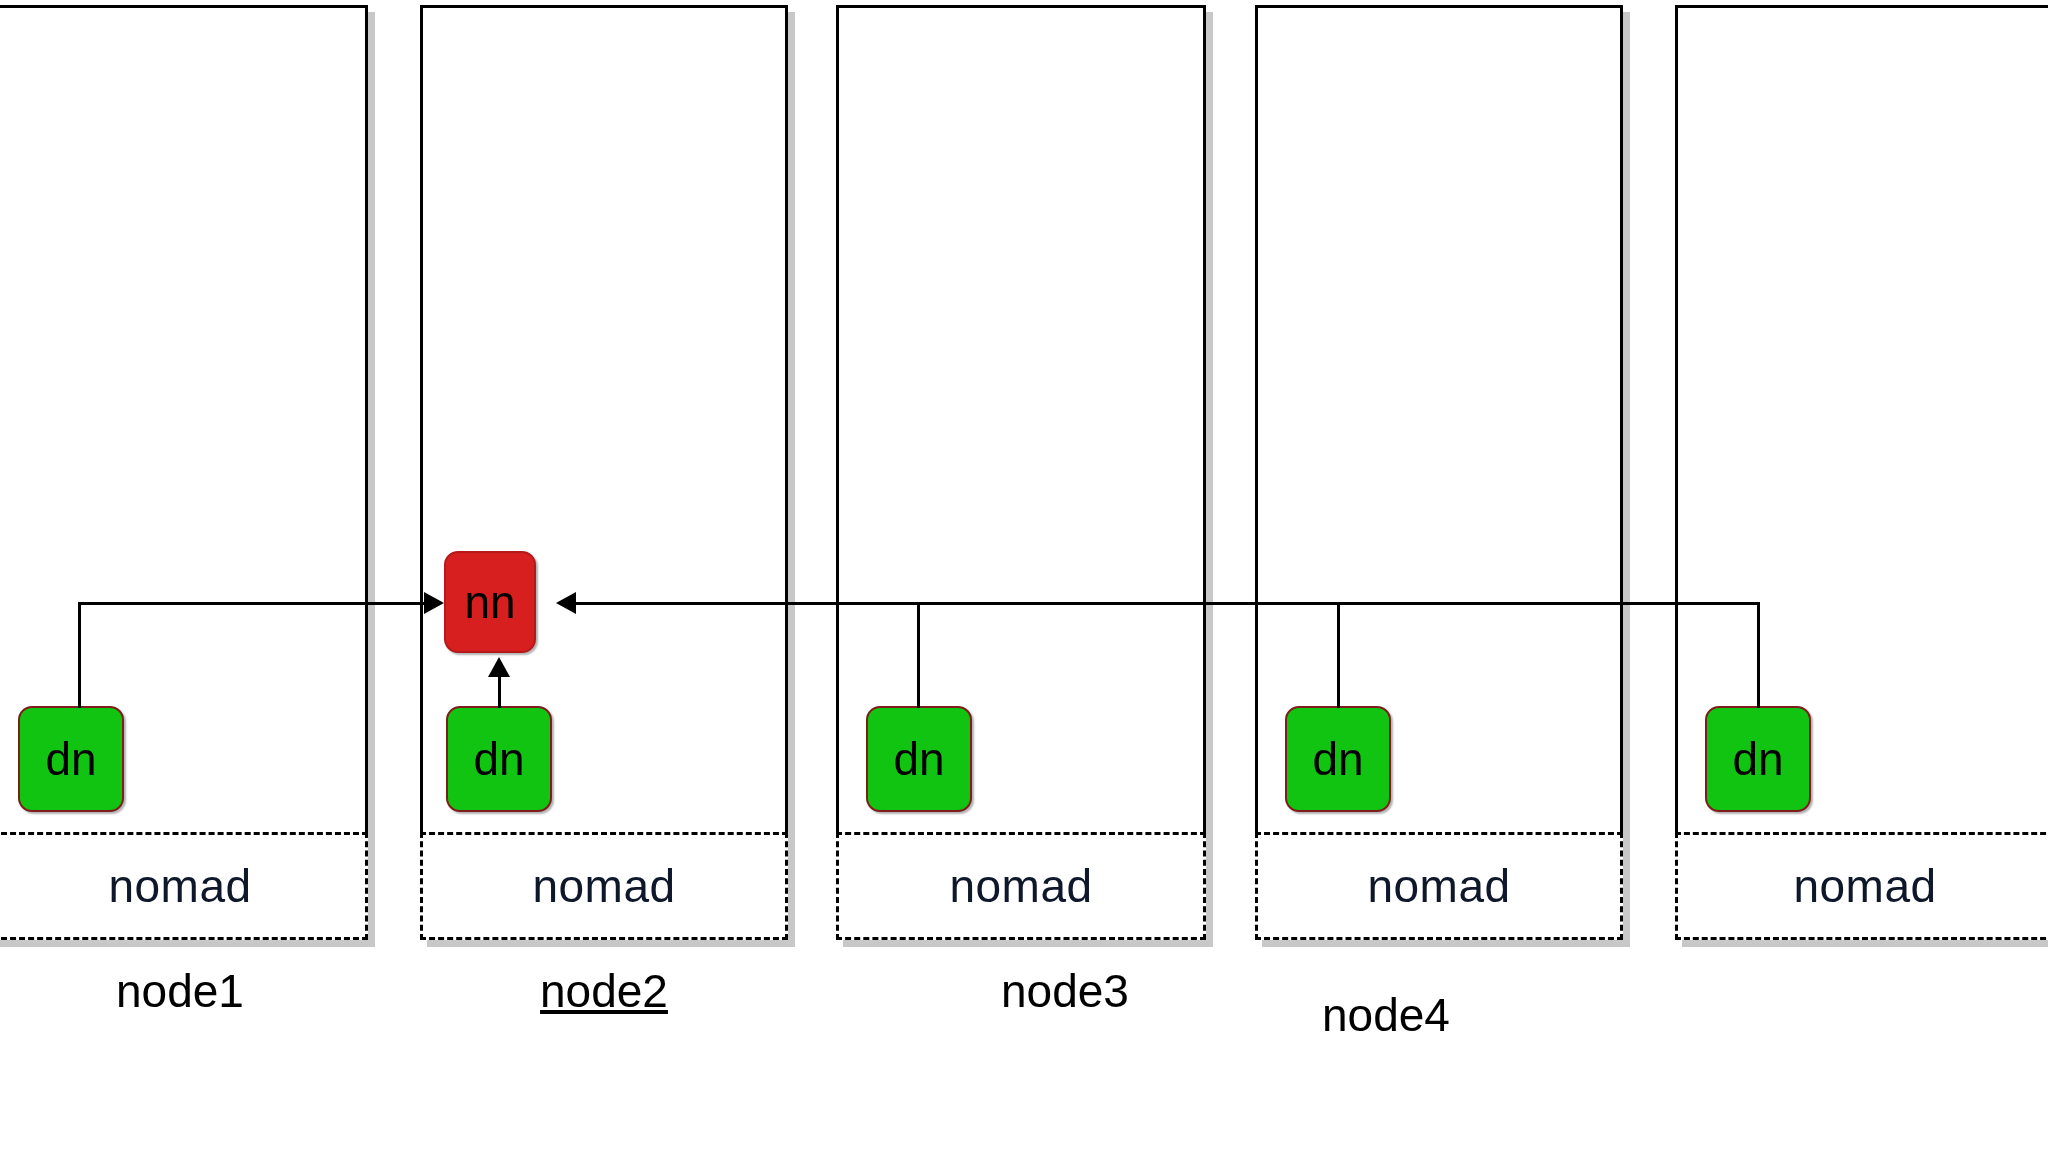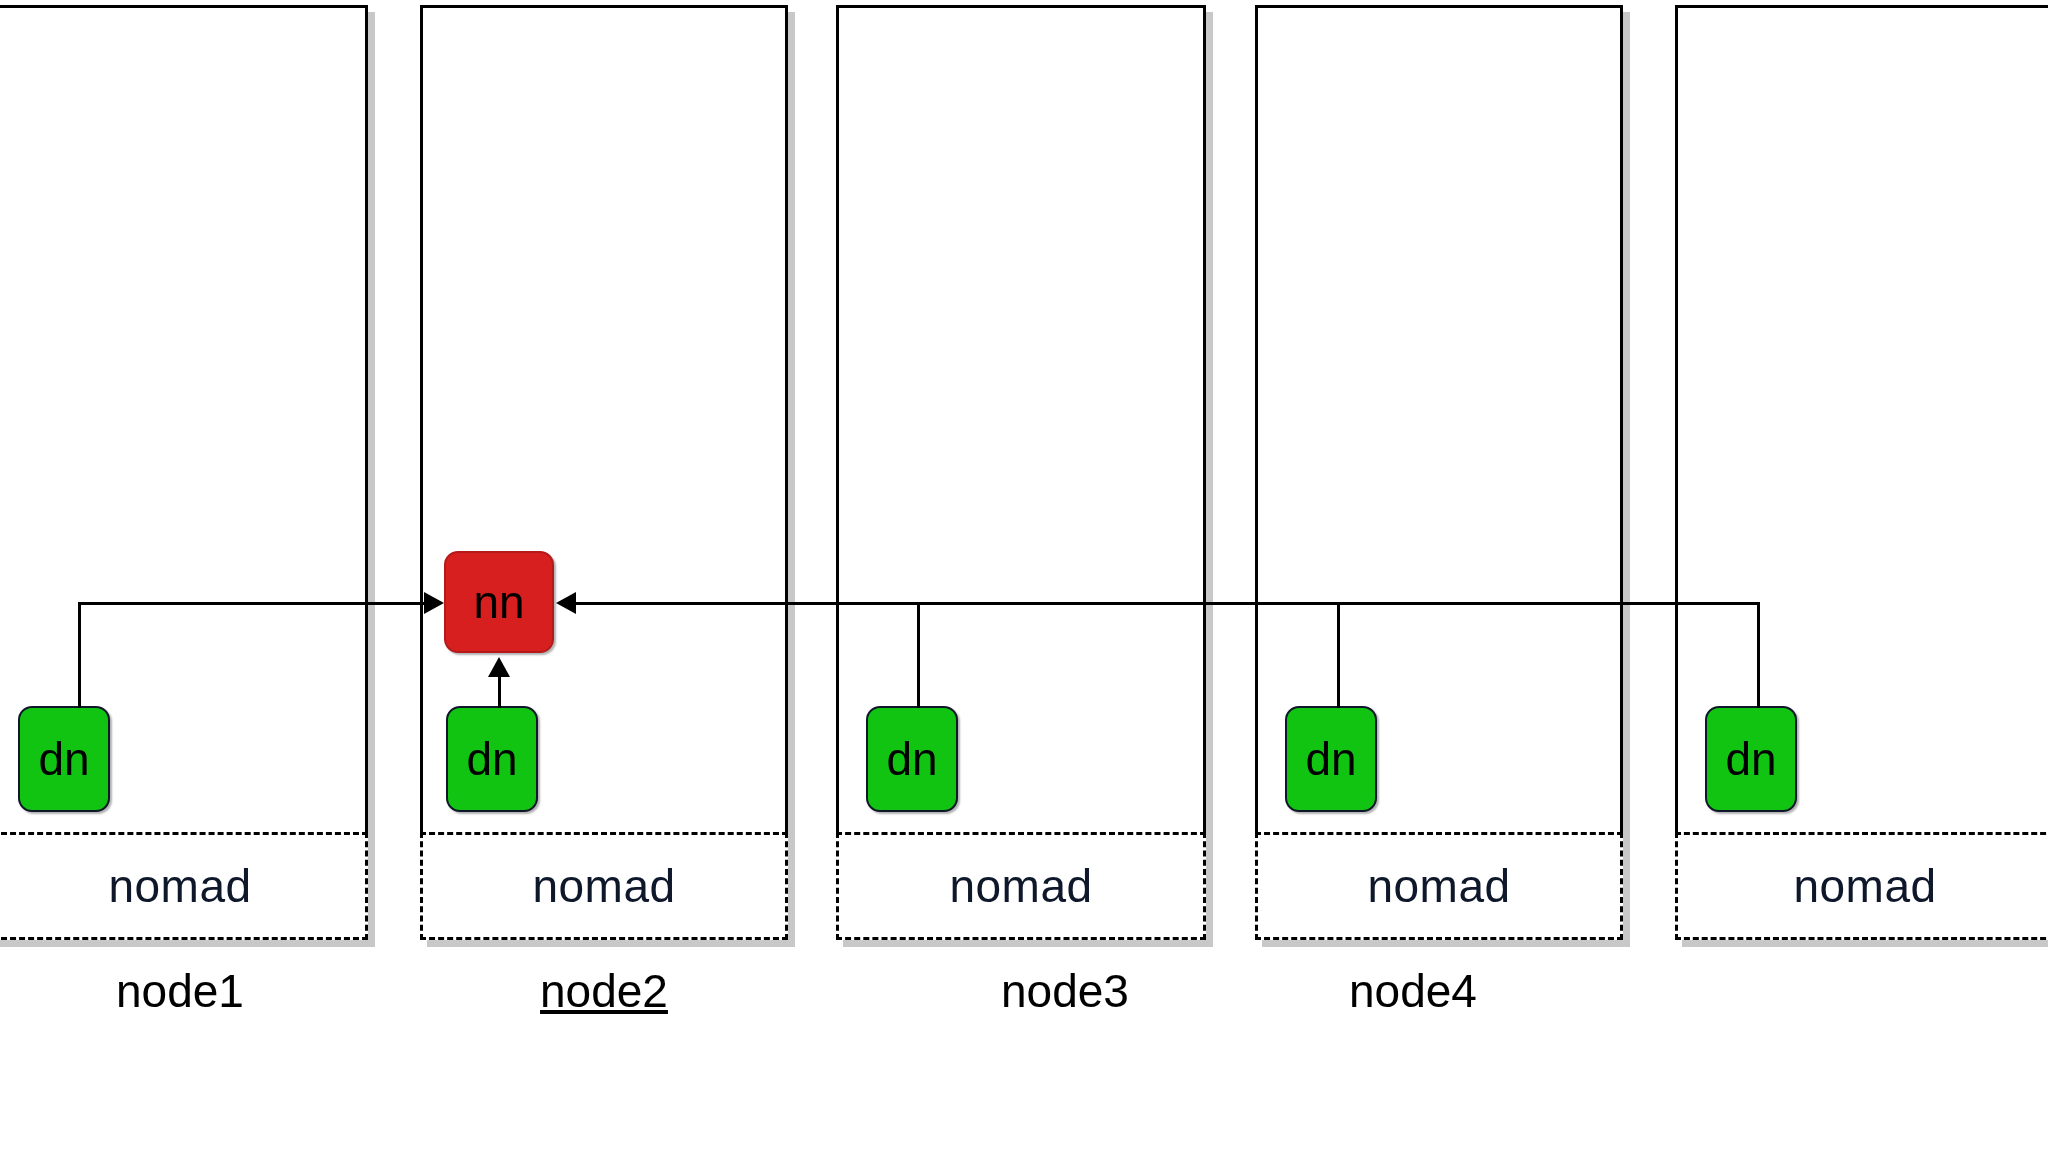--- a/index.html
+++ b/index.html
@@ -74,28 +74,28 @@
     display: flex;
     align-items: center;
     justify-content: center;
     font-size: 46px;
     line-height: 1;
     color: #000000;
     box-shadow: 2px 2px 2px rgba(0,0,0,0.30);
   }
   .svc.dn {
     background: #11c411;
-    border: 2px solid #0f172a;
-    width: 92px;
+    border: 2px solid #7f1d1d;
+    width: 106px;
     height: 106px;
   }
   .svc.nn {
     background: #d81f1f;
     border: 2px solid #b51a1a;
-    width: 110px;
+    width: 92px;
     height: 102px;
   }
 
   
   .edge-h {
     position: absolute;
     height: 0;
     border-top: 3px solid #000000;
   }
   .edge-v {
@@ -167,21 +167,21 @@
 
   <div class="node" style="left:1255px; width:368px;">
     <div class="node-body"></div>
     <div class="nomad-zone">
       <span class="nomad-label">nomad</span>
     </div>
   </div>
   <div class="svc dn" style="left:1285px; top:706px;">
     <span>dn</span>
   </div>
-  <div class="node-caption" style="left:1229px; width:368px;">node4</div>
+  <div class="node-caption" style="left:1202px; width:368px;margin-top:24px;">node4</div>
 
   <div class="node" style="left:1675px; width:380px;">
     <div class="node-body"></div>
     <div class="nomad-zone">
       <span class="nomad-label">nomad</span>
     </div>
   </div>
   <div class="svc dn" style="left:1705px; top:706px;">
     <span>dn</span>
   </div>

